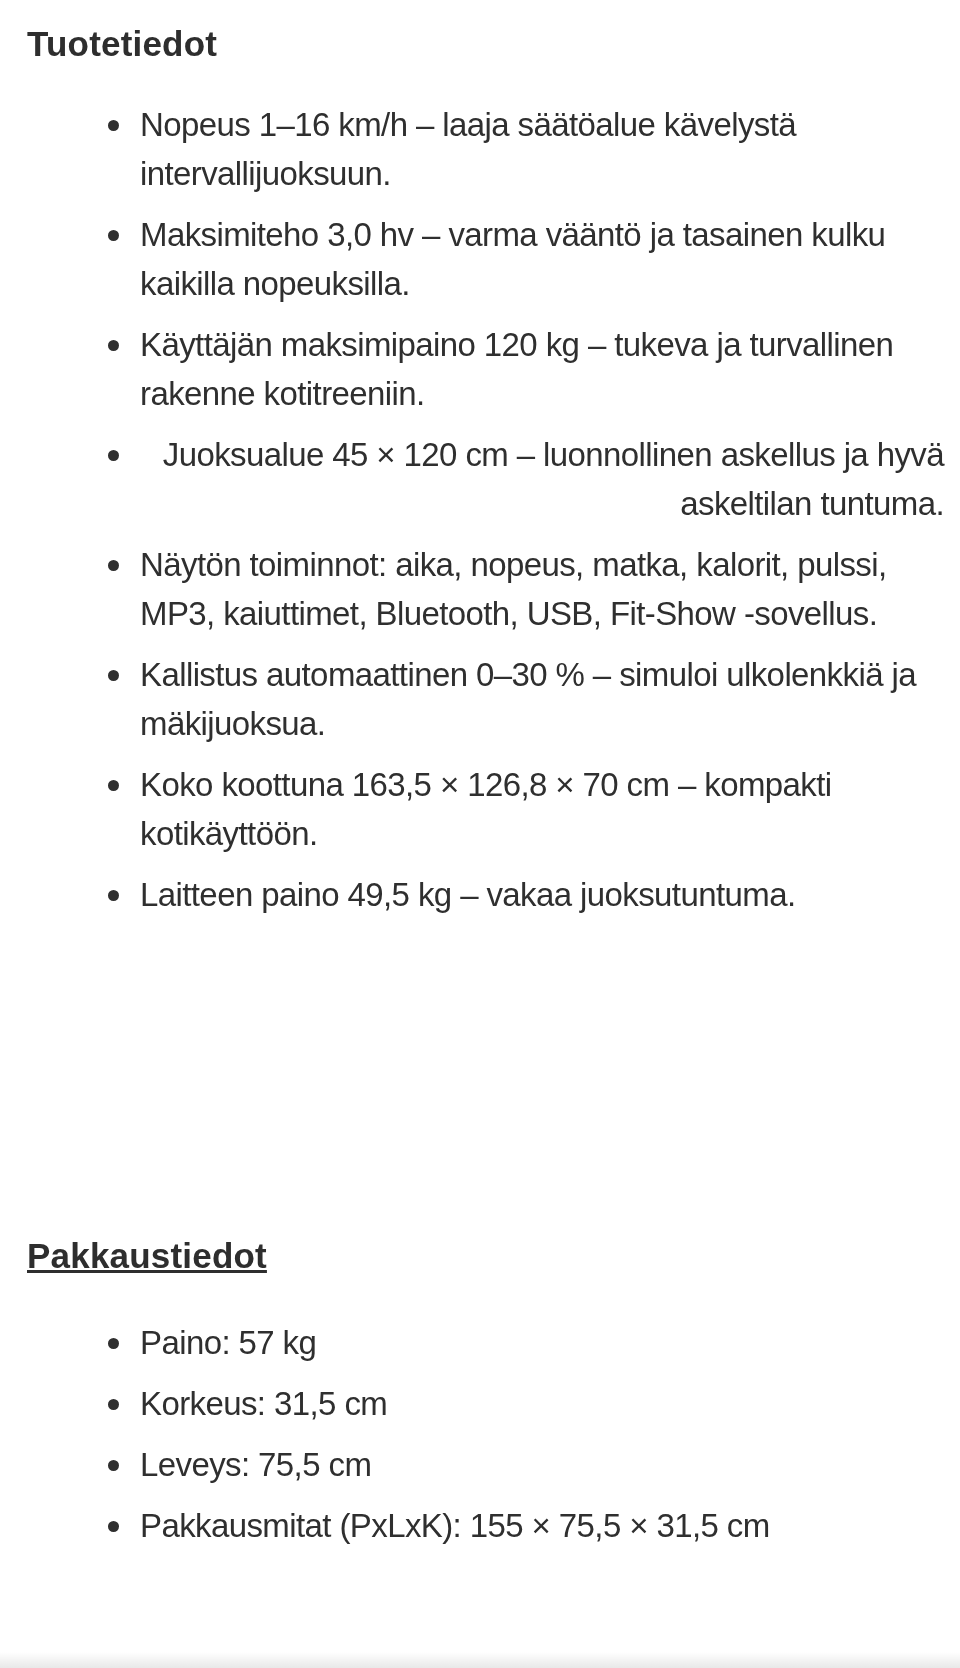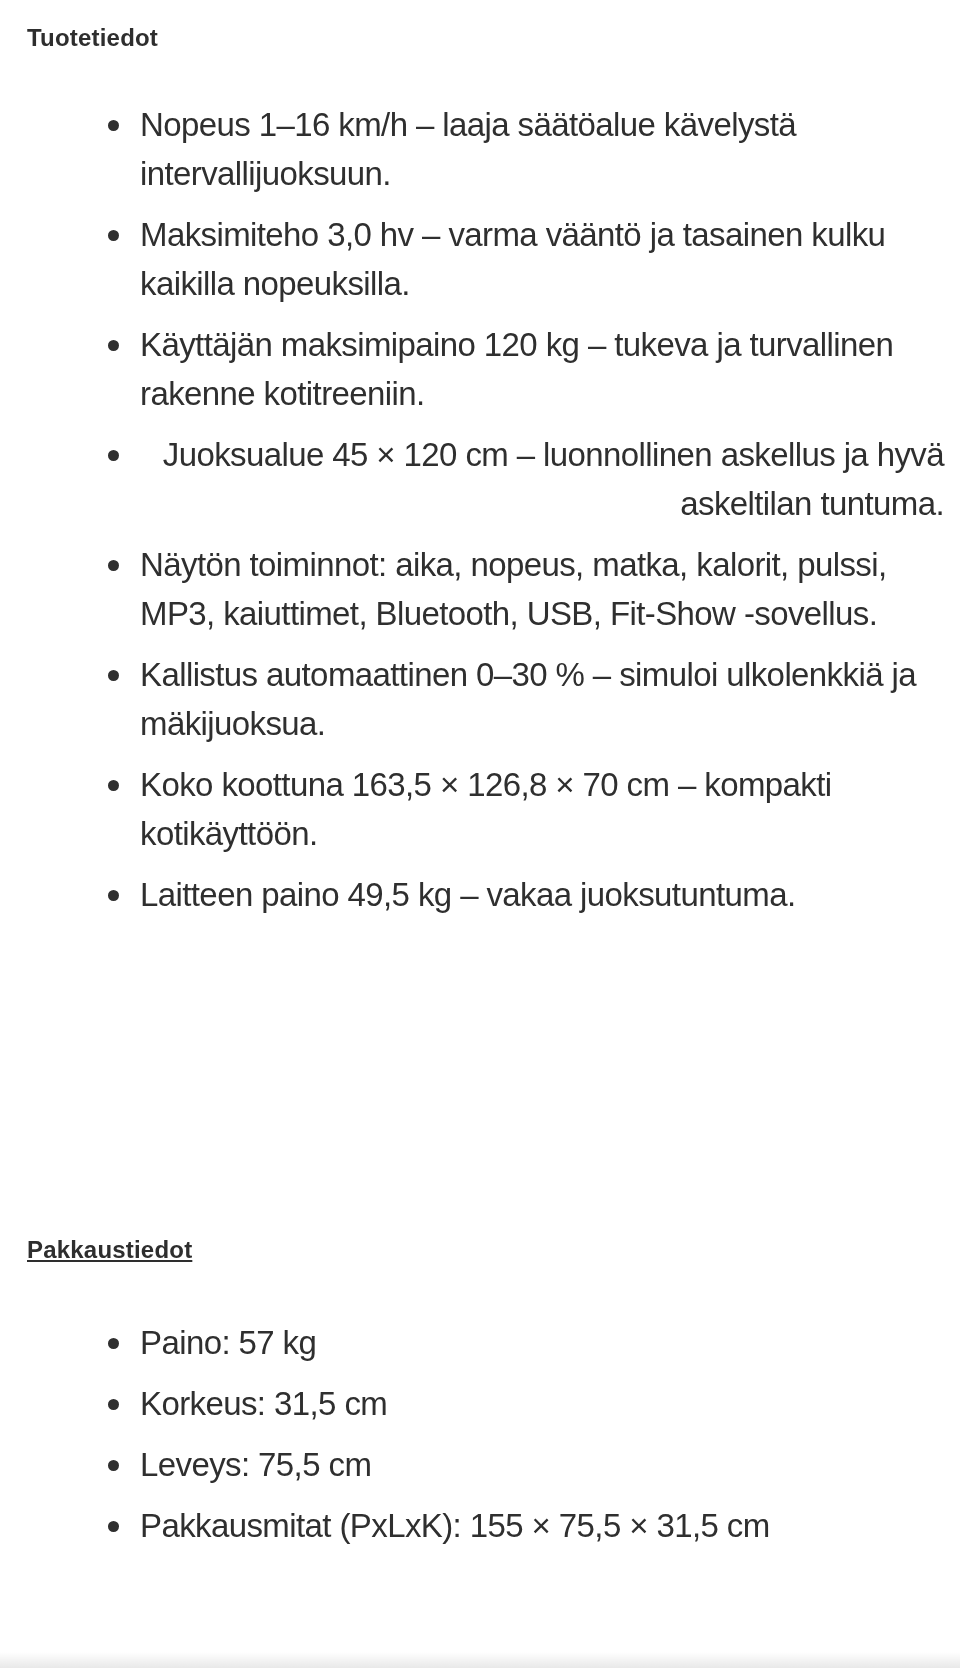--- a/index.html
+++ b/index.html
@@ -4,21 +4,21 @@
 <style>
   html, body { margin: 0; padding: 0; }
   body {
     width: 960px; height: 1668px; overflow: hidden;
     background: #ffffff; color: #2b2b2b;
     font-family: "Liberation Sans", sans-serif;
     position: relative;
   }
   .section-title {
     position: absolute; left: 27px;
-    font-size: 24px; font-weight: bold; color: #2e2e2e;
+    font-size: 35px; font-weight: bold; color: #2e2e2e;
     margin: 0; letter-spacing: 0.2px;
   }
   ul.list {
     position: absolute; left: 0; margin: 4px; padding: 0; list-style: none;
     width: 960px;
   }
   ul.list li {
     position: relative;
     padding-left: 136px; padding-right: 20px;
     font-size: 33px; line-height: 49px; color: #2f2f2f;

